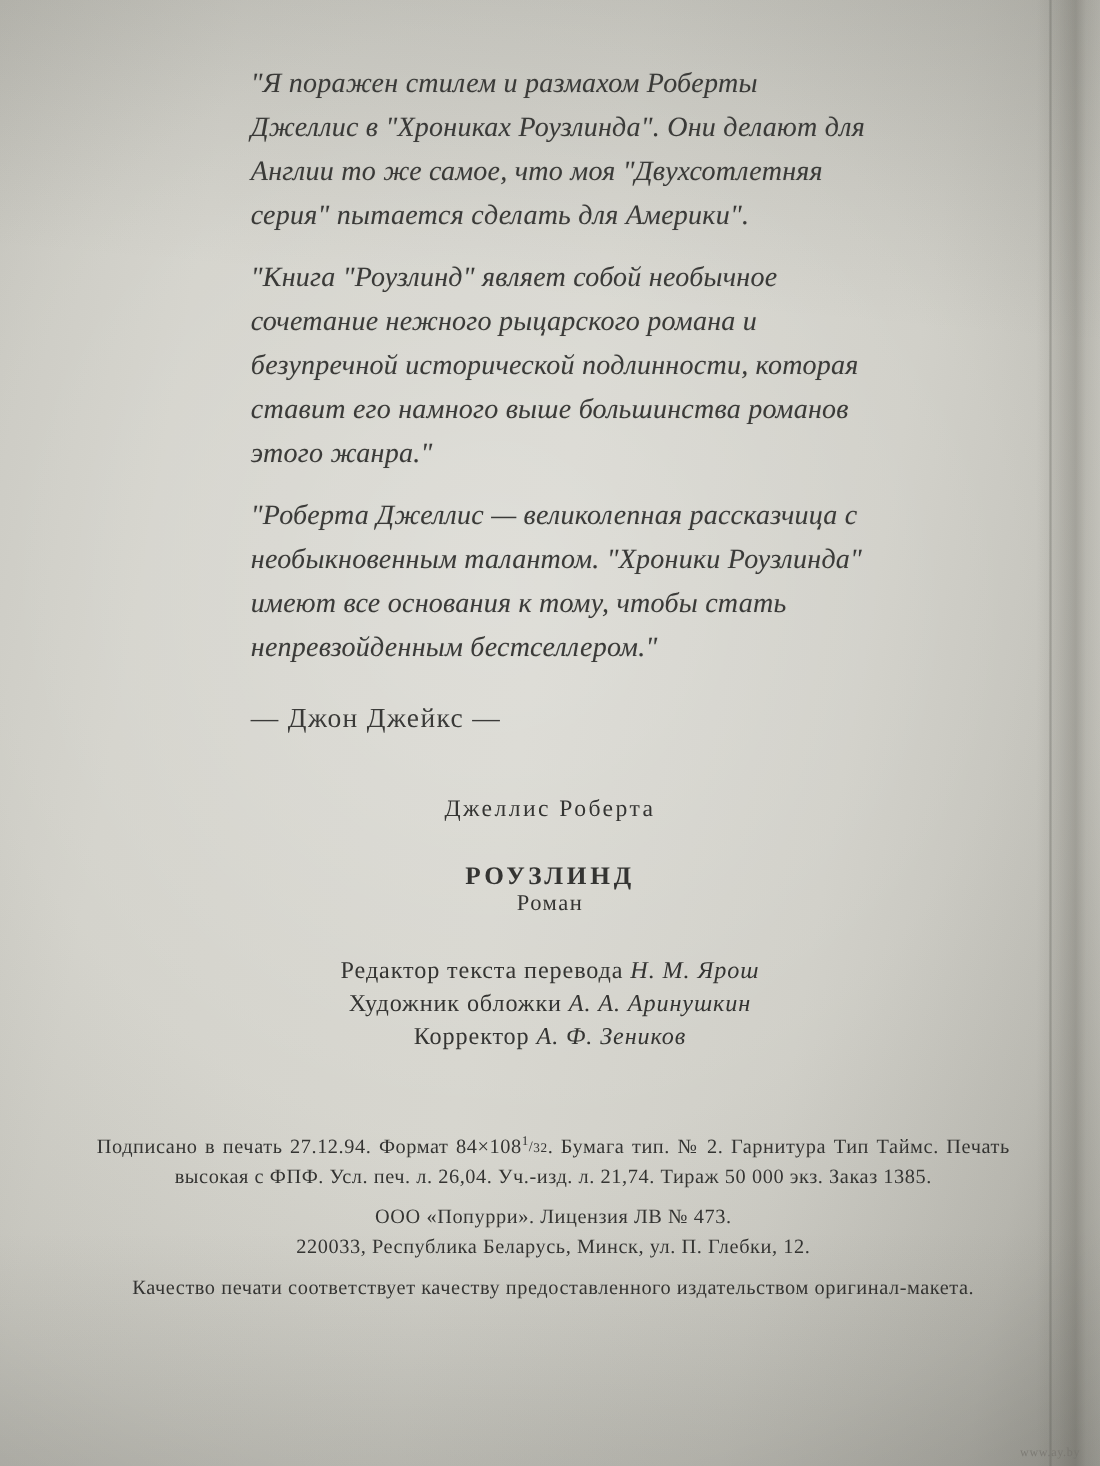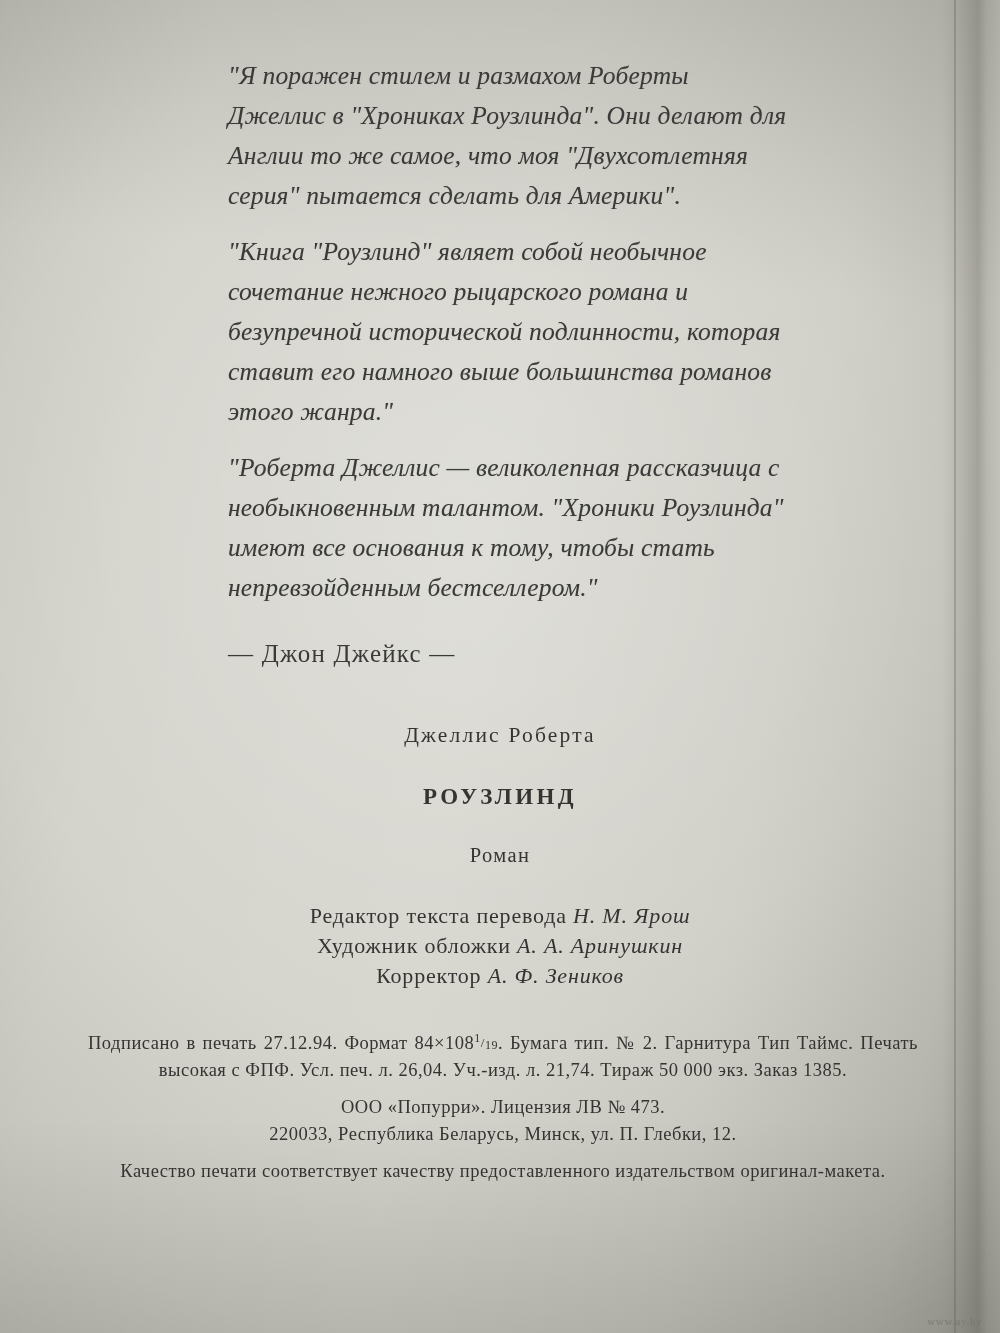--- a/index.html
+++ b/index.html
@@ -128,21 +128,20 @@
   }
   .imprint-title {
     font-size: 23px;
     font-weight: bold;
     letter-spacing: 3.4px;
     margin-top: 36px;
   }
   .imprint-genre {
     font-size: 20.5px;
     letter-spacing: 1.4px;
-    margin-top: 34px;
   }
   .credits {
     margin-top: 34px;
     font-size: 22px;
     line-height: 30px;
     letter-spacing: 0.8px;
   }
   .credit-role { }
   .credit-name { font-style: italic; }
 
@@ -215,21 +214,21 @@
         </div>
         <div>
           <span class="credit-role">Корректор</span>
           <span class="credit-name">А. Ф. Зеников</span>
         </div>
       </div>
     </div>
 
     <div class="techblock">
       <div class="tech-para justified">
-        <span>Подписано в печать 27.12.94. Формат 84</span><span>×</span><span>108</span><span class="frac"><sup>1</sup>/<sub>19</sub></span><span>. Бумага тип. № 2. Гарнитура Тип Таймс. Печать высокая с ФПФ. Усл. печ. л. 26,04. Уч.-изд. л. 21,74. Тираж 50 000 экз. Заказ 1385.</span>
+        <span>Подписано в печать 27.12.94. Формат 84</span><span>×</span><span>108</span><span class="frac"><sup>1</sup>/<sub>32</sub></span><span>. Бумага тип. № 2. Гарнитура Тип Таймс. Печать высокая с ФПФ. Усл. печ. л. 26,04. Уч.-изд. л. 21,74. Тираж 50 000 экз. Заказ 1385.</span>
       </div>
 
       <div class="tech-para">ООО «Попурри». Лицензия ЛВ № 473.</div>
       <div class="tech-para" style="margin-top:-10px;">220033, Республика Беларусь, Минск, ул. П. Глебки, 12.</div>
 
       <div class="tech-para justified">Качество печати соответствует качеству предоставленного издательством оригинал-макета.</div>
 
     </div>
 
   </div>

